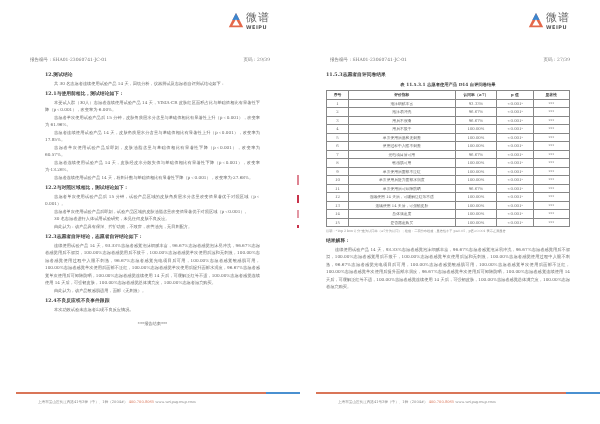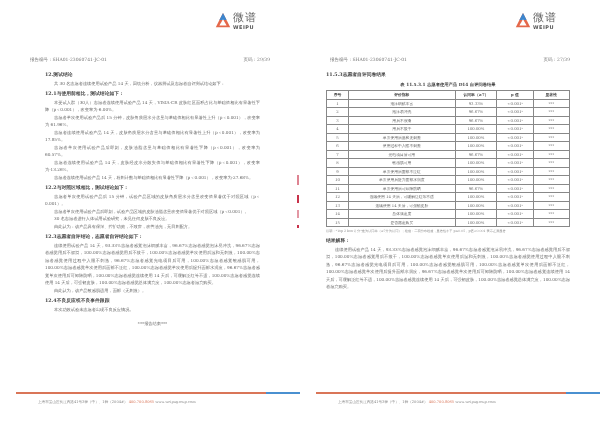--- a/index.html
+++ b/index.html
@@ -1,20 +1,20 @@
 <!DOCTYPE html>
 <html><head>
 <meta charset="utf-8">
 <style>
   html, body { margin:0; padding:0; }
   body { width:600px; height:424px; background:#fff; position:relative; overflow:hidden; font-family:"DejaVu Serif", serif; color:#555; }
   .page { position:absolute; top:0; width:300px; height:424px; background:#fff; overflow:hidden; }
   .page.left { left:0; }
   .page.right { left:300px; }
-  .logo { position:absolute; top:12px; right:43px; display:flex; align-items:center; gap:1px; }
+  .logo { position:absolute; top:12px; right:30px; display:flex; align-items:center; gap:1px; }
   .logo-mark { width:18px; height:18px; position:relative; }
   .logo-text { display:flex; flex-direction:column; line-height:1; }
   .logo-cn { font-family:"DejaVu Sans", sans-serif; font-size:11px; color:#666; letter-spacing:1px; }
   .logo-en { font-family:"DejaVu Sans", sans-serif; font-size:5px; font-weight:bold; color:#555; letter-spacing:0.5px; margin-top:2px; }
   .hdr { position:absolute; top:57px; left:30px; right:30px; display:flex; justify-content:space-between; font-size:4.5px; color:#777; }
   .content { position:absolute; top:68px; left:45px; right:40px; font-size:4.2px; line-height:7.5px; color:#666; }
   .h { font-weight:bold; font-size:4.8px; color:#444; margin:3px 0 1px 0; }
   .p { text-indent:9px; text-align:justify; margin:0; }
   .center { text-align:center; margin-top:7px; }
   .footer-bar { position:absolute; top:392px; left:16px; right:0; height:2px; background:#d97558; }

